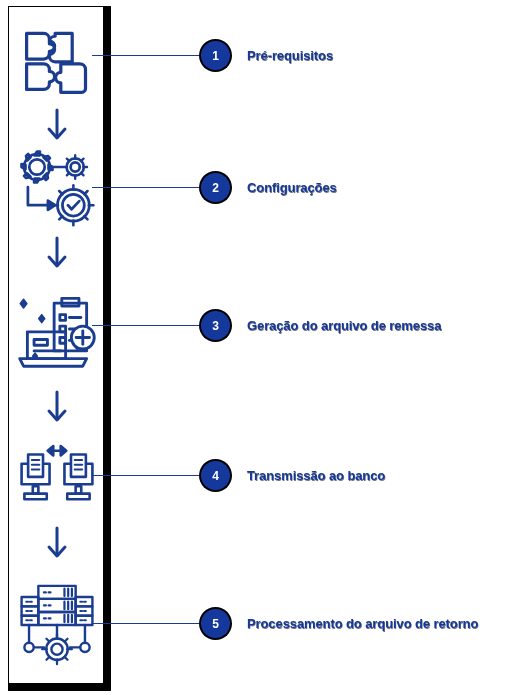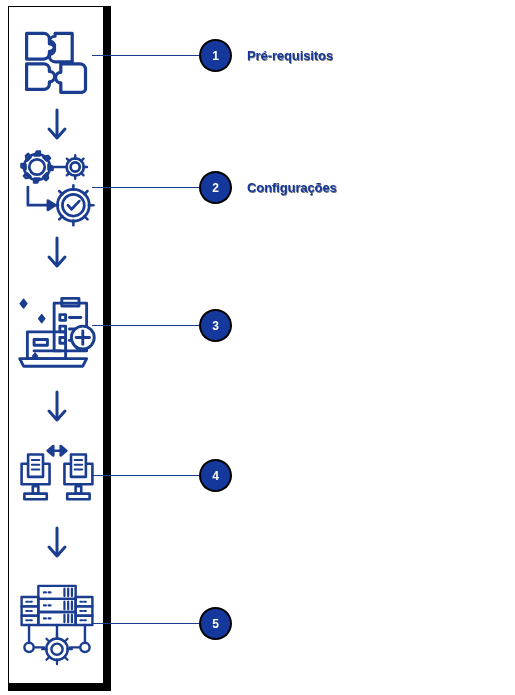--- a/index.html
+++ b/index.html
@@ -378,25 +378,28 @@
   <div class="badge">
     <span class="badge-num">2</span>
   </div>
   <div class="step-label">Configurações</div>
 </div>
 
 <div class="step-row" style="left:199px; top:309px;">
   <div class="badge">
     <span class="badge-num">3</span>
   </div>
+  <div class="step-label">Geração do arquivo de remessa</div>
 </div>
 
 <div class="step-row" style="left:199px; top:459px;">
   <div class="badge">
     <span class="badge-num">4</span>
   </div>
+  <div class="step-label">Transmissão ao banco</div>
 </div>
 
 <div class="step-row" style="left:199px; top:607px;">
   <div class="badge">
     <span class="badge-num">5</span>
   </div>
+  <div class="step-label">Processamento do arquivo de retorno</div>
 </div>
 
 </body></html>

